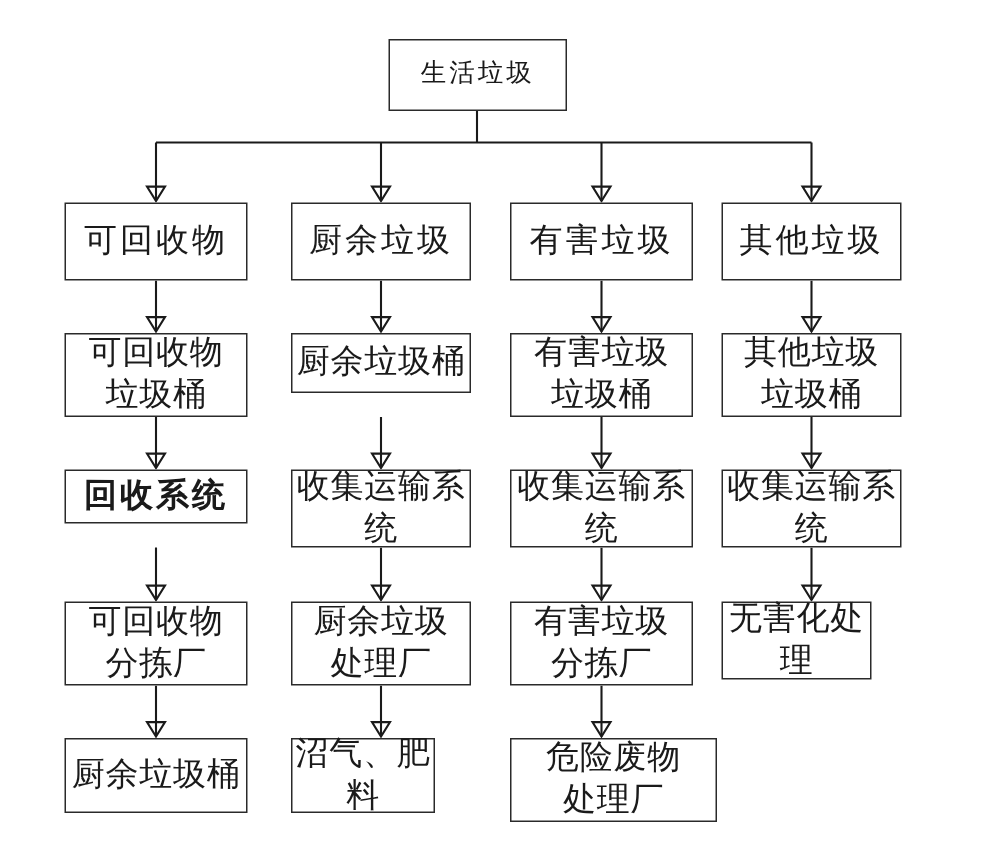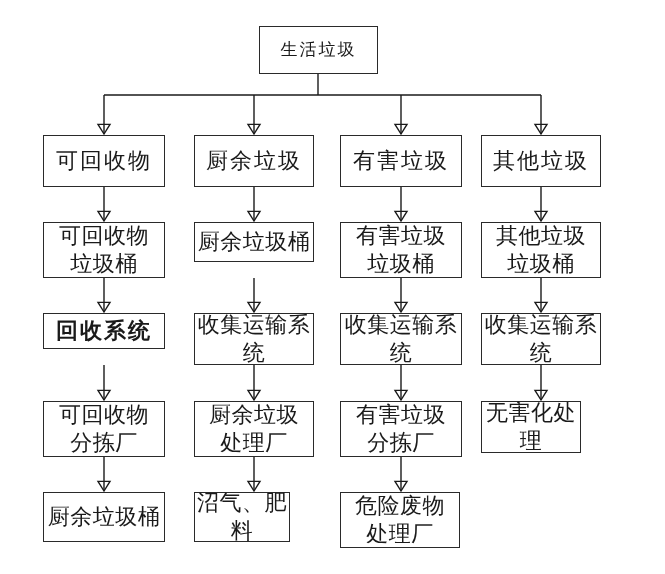--- a/index.html
+++ b/index.html
@@ -117,21 +117,21 @@
       <div class="node" style="left: 194px; top: 313px; width: 120px; height: 52px;">收集运输系统</div>
       <div class="node" style="left: 194px; top: 401px; width: 120px; height: 56px;">厨余垃圾
 处理厂</div>
       <div class="node" style="left: 194px; top: 492px; width: 96px; height: 50px;">沼气、肥料</div>
       <div class="node wide-letter" style="left: 340px; top: 135px; width: 122px; height: 52px;">有害垃圾</div>
       <div class="node" style="left: 340px; top: 222px; width: 122px; height: 56px;">有害垃圾
 垃圾桶</div>
       <div class="node" style="left: 340px; top: 313px; width: 122px; height: 52px;">收集运输系统</div>
       <div class="node" style="left: 340px; top: 401px; width: 122px; height: 56px;">有害垃圾
 分拣厂</div>
-      <div class="node" style="left: 340px; top: 492px; width: 120px; height: 56px;">危险废物
+      <div class="node" style="left: 340px; top: 492px; width: 138px; height: 56px;">危险废物
 处理厂</div>
       <div class="node wide-letter" style="left: 481px; top: 135px; width: 120px; height: 52px;">其他垃圾</div>
       <div class="node" style="left: 481px; top: 222px; width: 120px; height: 56px;">其他垃圾
 垃圾桶</div>
       <div class="node" style="left: 481px; top: 313px; width: 120px; height: 52px;">收集运输系统</div>
       <div class="node" style="left: 481px; top: 401px; width: 100px; height: 52px;">无害化处理</div>
     </div>
 </div>
 
 </body></html>

